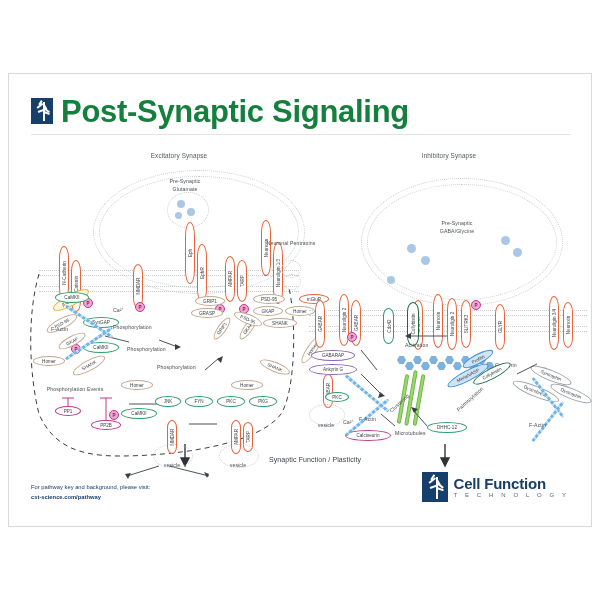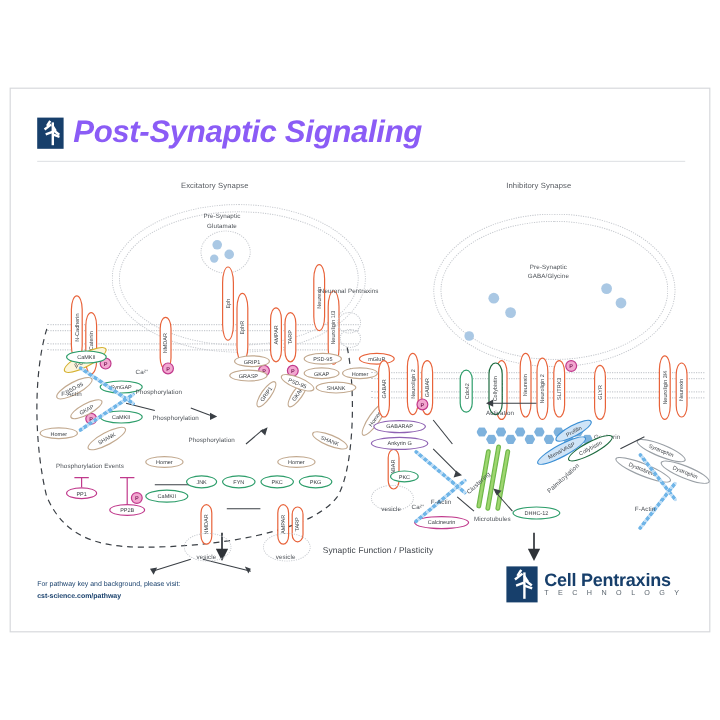--- a/index.html
+++ b/index.html
@@ -6,22 +6,22 @@
   body{width:600px;height:600px;overflow:hidden;font-family:"Liberation Sans",sans-serif;}
 
   #poster{position:absolute;left:8px;top:73px;width:584px;height:454px;
           background:#fff;border:1px solid #d7d9dc;box-sizing:border-box;}
 
   
   #logo-mark{position:absolute;left:22px;top:24px;width:22px;height:26px;
              background:#173f6b;}
   #logo-mark .trunk{position:absolute;left:12px;top:4px;width:2px;height:19px;background:#fff;}
   #logo-mark .br{position:absolute;background:#fff;height:1.5px;transform-origin:left center;}
-  #title{position:absolute;left:52px;top:20px;font-size:26px;font-weight:bold;
-         color:#8b5cf6;letter-spacing:-.3px;white-space:nowrap;font-style:italic;}
+  #title{position:absolute;left:52px;top:20px;font-size:31px;font-weight:bold;
+         color:#15803d;letter-spacing:-.3px;white-space:nowrap;}
   #rule{position:absolute;left:22px;top:60px;width:540px;height:1px;background:#e2e4e7;}
 
   
   .lbl{position:absolute;color:#4a4f55;font-size:5.2px;white-space:nowrap;
        letter-spacing:.1px;}
   .lbl.sec{font-size:6.4px;color:#55595f;}
   .lbl.ctr{text-align:center;transform:translateX(-50%);}
 
   
   .memb{position:absolute;border-top:1.6px dotted #c9ccd1;border-bottom:1.6px dotted #c9ccd1;
@@ -382,18 +382,18 @@
     <div class="mk">
       <div class="trunk"></div>
       <div class="br" style="left:7px;top:10px;width:8px;transform:rotate(-38deg);"></div>
       <div class="br" style="left:15px;top:10px;width:8px;transform:rotate(38deg);"></div>
       <div class="br" style="left:8px;top:15px;width:7px;transform:rotate(-20deg);"></div>
       <div class="br" style="left:15px;top:15px;width:7px;transform:rotate(20deg);"></div>
       <div class="br" style="left:9px;top:7px;width:6px;transform:rotate(-58deg);"></div>
       <div class="br" style="left:15px;top:7px;width:6px;transform:rotate(58deg);"></div>
     </div>
     <div class="wm">
-      <div class="w1">Cell Pentraxins</div>
+      <div class="w1">Cell Function</div>
       <div class="w2">T E C H N O L O G Y</div>
     </div>
   </div>
 
 </div>
 
 </body></html>

